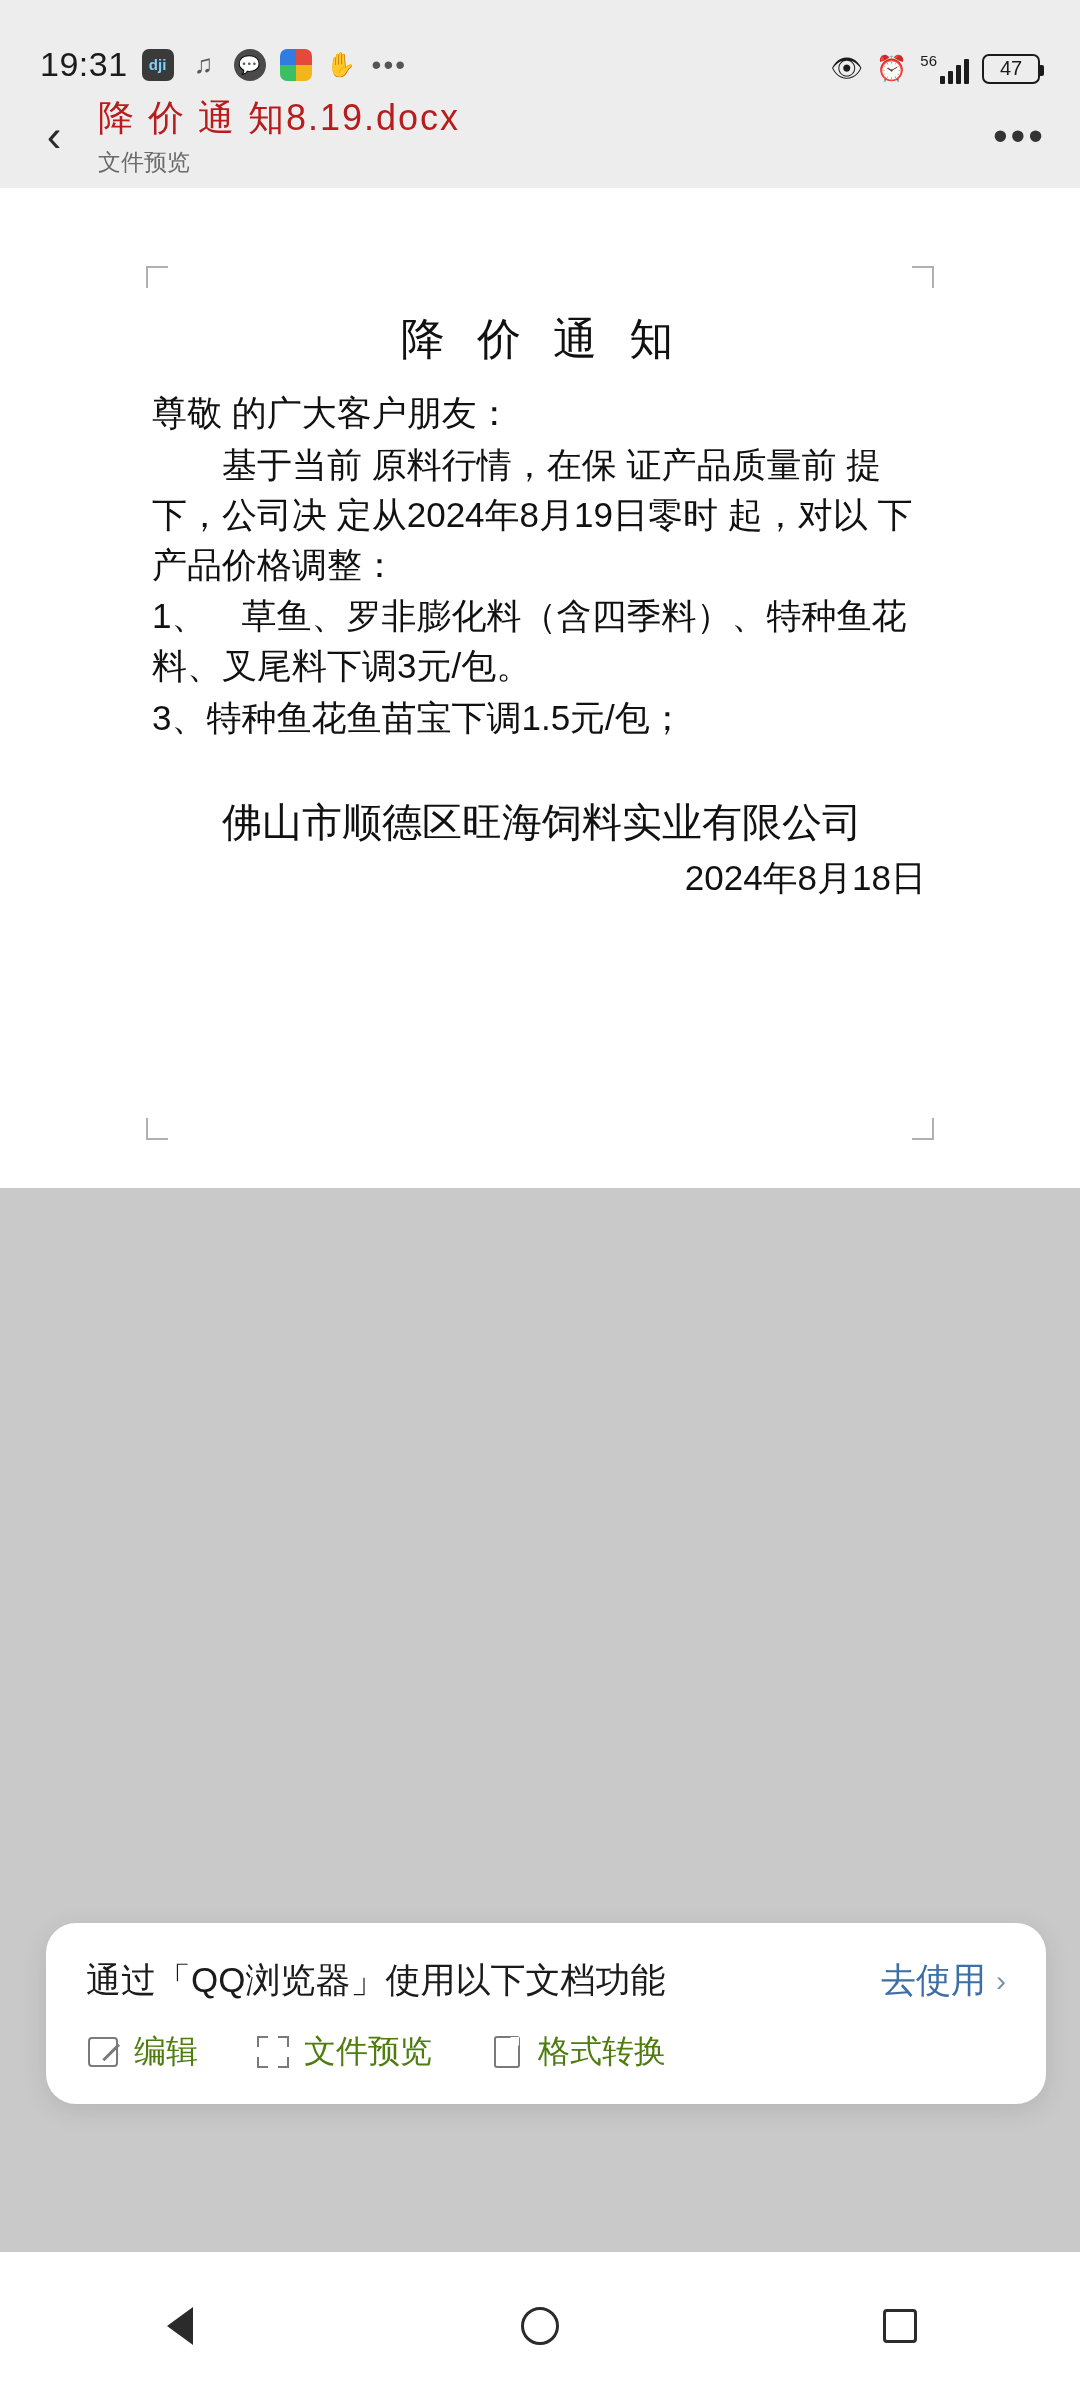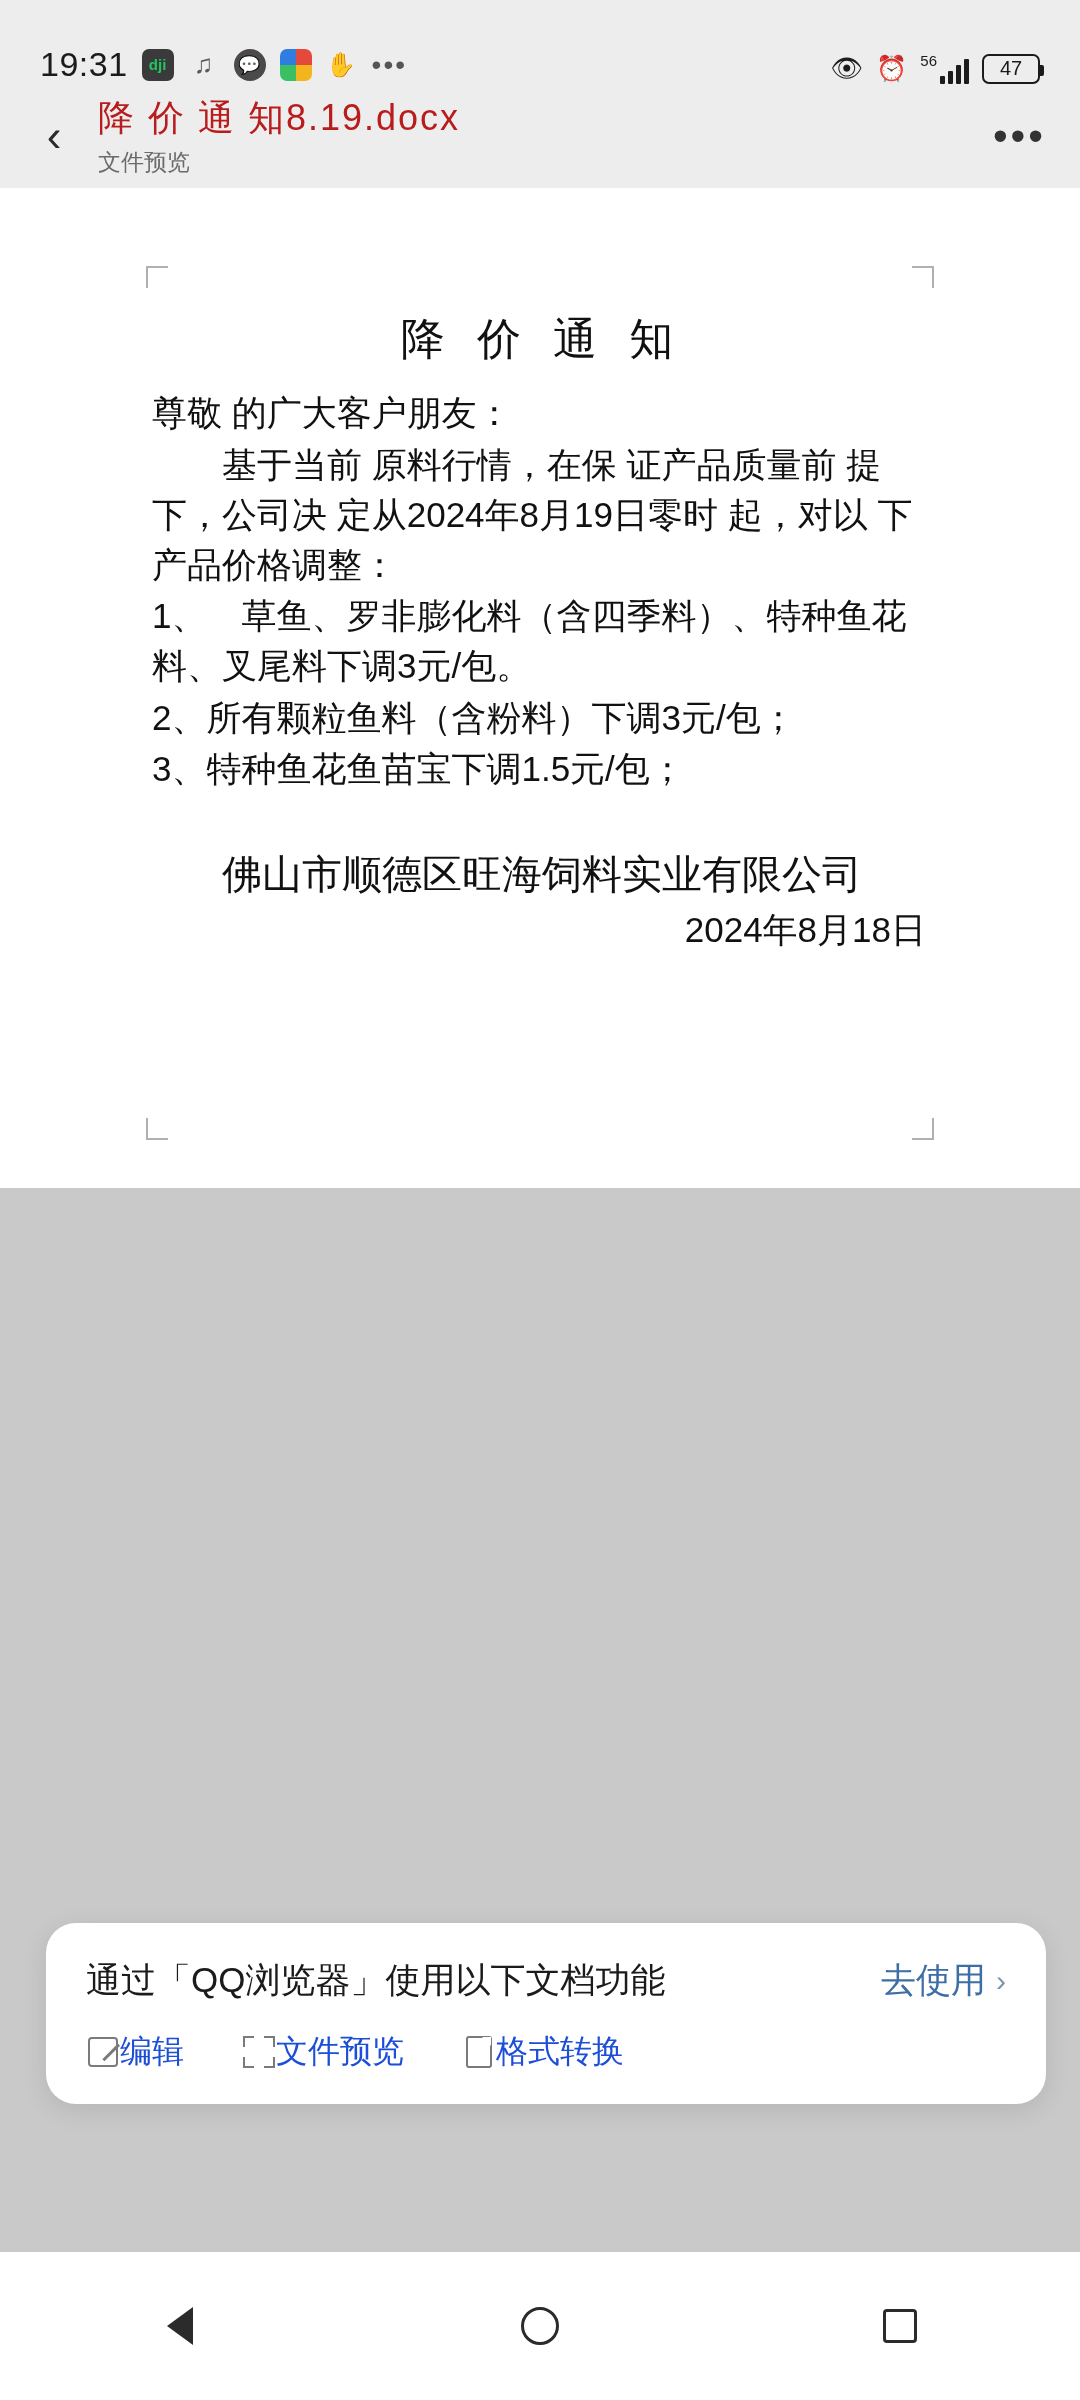--- a/index.html
+++ b/index.html
@@ -38,21 +38,21 @@
     color: #1b1b1b;
     letter-spacing: 0.5px;
   }
   .mini-icon {
     width: 32px; height: 32px;
     border-radius: 7px;
     display: inline-flex;
     align-items: center;
     justify-content: center;
     font-size: 18px;
-    color: #22c55e;
+    color: #7dd3fc;
   }
   .ic-dji { background: #3a3a3a; font-size: 15px; font-weight: bold; }
   .ic-q { background: none; color: #5a5a5a; font-size: 26px; }
   .ic-chat { background: #4a4a4a; border-radius: 50%; }
   .ic-color {
     background: conic-gradient(#e34a3b 0 25%, #f3b51c 0 50%, #3bbf63 0 75%, #2f7de1 0 100%);
   }
   .ic-hand { background: none; color: #4a4a4a; font-size: 24px; }
   .status-dots { color: #555; font-size: 28px; letter-spacing: 2px; }
   .status-right {
@@ -193,21 +193,22 @@
   .promo-action .arrow { font-size: 30px; color: #7d93ab; font-weight: 300; }
   .promo-tools {
     margin-top: 26px;
     display: flex;
     align-items: center;
     gap: 58px;
   }
   .tool {
     display: flex;
     align-items: center;
-    color: #1d4ed8;
+    gap: 14px;
+    color: #4d7c0f;
     font-size: 32px;
   }
   .tool .glyph {
     font-size: 30px;
     color: #7a7a7a;
     width: 34px; height: 34px;
     display: inline-flex; align-items: center; justify-content: center;
   }
   .sq-icon {
     width: 30px; height: 30px;
@@ -324,21 +325,20 @@
       <div class="crop-mark cm-tl"></div>
       <div class="crop-mark cm-tr"></div>
       <div class="crop-mark cm-bl"></div>
       <div class="crop-mark cm-br"></div>
 
       <div class="doc-body">
         <div class="doc-heading">降 价 通 知</div>
         <div class="doc-p">尊敬 的广大客户朋友：</div>
         <div class="doc-p">　　基于当前 原料行情，在保 证产品质量前 提下，公司决 定从2024年8月19日零时 起，对以 下产品价格调整：</div>
         <div class="doc-p">1、　草鱼、罗非膨化料（含四季料）、特种鱼花料、叉尾料下调3元/包。</div>
-        <div class="doc-p">2、所有颗粒鱼料（含粉料）下调3元/包；</div>
         <div class="doc-p">3、特种鱼花鱼苗宝下调1.5元/包；</div>
         <div class="doc-sign">佛山市顺德区旺海饲料实业有限公司</div>
         <div class="doc-date">2024年8月18日</div>
       </div>
     </div>
 
     <div class="promo-wrap">
       <div class="promo-card">
         <div class="promo-top">
           <span class="promo-title">通过「QQ浏览器」使用以下文档功能</span>

